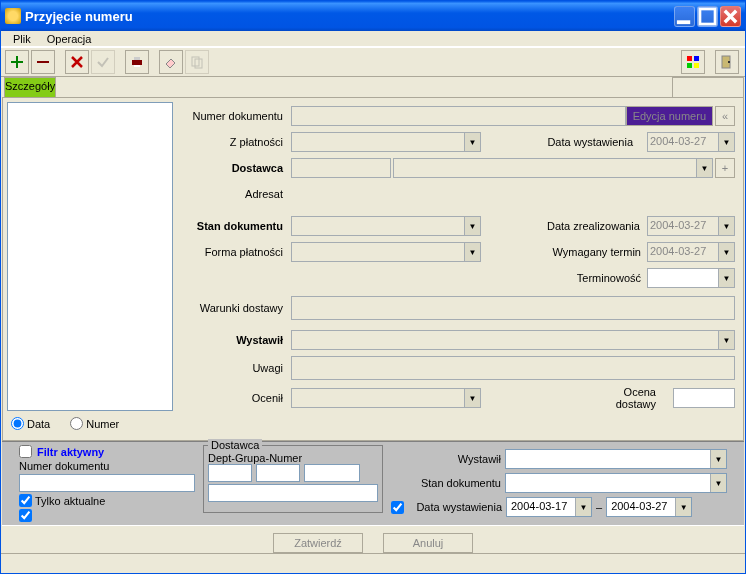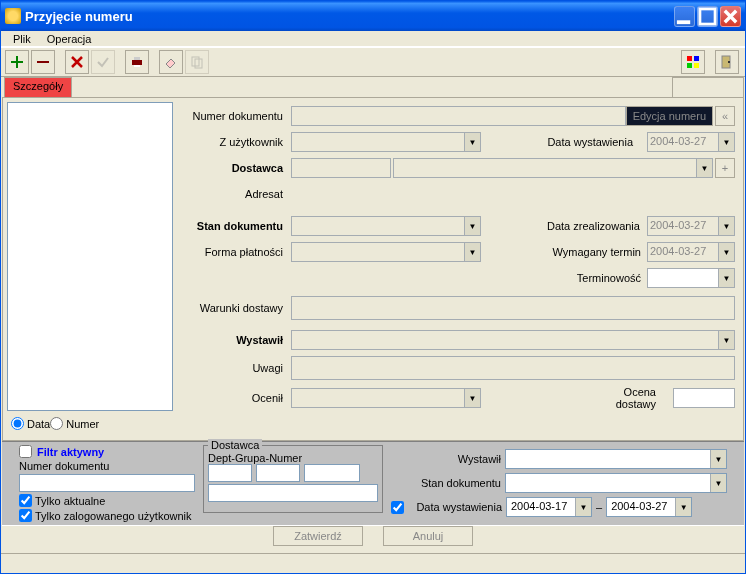--- a/index.html
+++ b/index.html
@@ -13,47 +13,47 @@
 .winbtn.close { background: linear-gradient(to bottom, #e57373, #d43a2a); }
 .menubar { height: 16px; background: #ece9d8; border-bottom: 1px solid #fff; display: flex; align-items: center; padding: 0 4px; }
 .menubar .mitem { padding: 2px 8px; }
 .toolbar { height: 30px; background: #ece9d8; border-top: 1px solid #fff; border-bottom: 1px solid #aca899; display: flex; align-items: center; padding: 2px 4px; }
 .tbtn { width: 24px; height: 24px; border: 1px solid #aca899; background: #ece9d8; margin-right: 2px; display: flex; align-items: center; justify-content: center; font-size: 14px; }
 .tbtn.sep { width: 6px; border: none; background: none; }
 .tbtn svg { width: 16px; height: 16px; }
 .tbtn.right { margin-left: auto; }
 .content { flex: 1; display: flex; flex-direction: column; background: #ece9d8; padding: 0 1px; }
 .tabrow { height: 20px; display: flex; padding-left: 2px; }
-.tab { border: 1px solid #aca899; border-bottom: none; padding: 2px 8px; background: #ef4444; font-size: 11px; }
+.tab { border: 1px solid #aca899; border-bottom: none; padding: 2px 0; background: #84cc16; font-size: 11px; }
 .tabarea { flex: 0 0 auto; border: 1px solid #aca899; background: #ece9d8; display: flex; }
 .leftcol { width: 174px; padding: 4px; display: flex; flex-direction: column; }
 .treebox { flex: 1; background: #fff; border: 1px solid #7f9db9; height: 300px; }
-.radiorow { display: flex; padding: 6px 4px; }
+.radiorow { display: flex; gap: 20px; padding: 6px 4px; }
 .rightform { flex: 1; padding: 8px 8px 8px 4px; }
 .formrow { display: flex; align-items: center; margin-bottom: 6px; min-height: 20px; }
 .lbl { width: 110px; text-align: right; padding-right: 8px; font-size: 11px; }
 .lbl.bold { font-weight: bold; }
 .fld { border: 1px solid #a5acb2; background: #ece9d8; height: 20px; }
 .dd { border: 1px solid #a5acb2; background: #ece9d8; height: 20px; display: flex; }
 .dd .ddbody { flex: 1; }
 .ddbtn { width: 16px; border-left: 1px solid #a5acb2; background: #dcdac7; display: flex; align-items: center; justify-content: center; font-size: 8px; }
-.smbtn { border: 1px solid #aca899; background: #0f172a; height: 20px; padding: 0 6px; font-size: 11px; color: #888; }
+.smbtn { border: 1px solid #aca899; background: #4c1d95; height: 20px; padding: 0 6px; font-size: 11px; color: #888; }
 .sqbtn { width: 20px; height: 20px; border: 1px solid #aca899; background: #ece9d8; margin-left: 2px; display: flex; align-items: center; justify-content: center; font-size: 11px; color: #888; }
 .filterarea { background: #c0c0c0; border-top: 1px solid #808080; padding: 3px 17px; display: flex; gap: 8px; }
 .fcol { display: flex; flex-direction: column; gap: 2px; font-size: 11px; }
 .filterhdr { color: #0000ff; font-weight: bold; margin-left: 18px; }
 .chkrow { display: flex; align-items: center; gap: 3px; }
 .finput { border: 1px solid #7f9db9; background: #fff; height: 18px; }
 .fgroup { border: 1px solid #808080; padding: 2px 4px 4px; }
 .fgroup .glabel { position: relative; top: -9px; background: #c0c0c0; padding: 0 3px; font-size: 11px; }
 .frow { display: flex; align-items: center; gap: 4px; margin-bottom: 2px; }
 .frow .flbl { text-align: right; font-size: 11px; }
 .fdd { border: 1px solid #7f9db9; background: #fff; height: 20px; display: flex; }
 .fdd .body { flex: 1; padding: 2px 4px; }
-.btnbar { height: 28px; background: #ece9d8; display: flex; align-items: flex-start; justify-content: center; gap: 20px; border-top: 1px solid #fff; }
+.btnbar { height: 28px; background: #ece9d8; display: flex; align-items: flex-end; justify-content: center; gap: 20px; border-top: 1px solid #fff; }
 .btn { width: 90px; height: 20px; border: 1px solid #aca899; background: #ece9d8; color: #888; font-size: 11px; }
 .statusbar { height: 20px; background: #ece9d8; border-top: 1px solid #aca899; }
 input[type=checkbox], input[type=radio] { margin: 0; }
 </style>
 </head>
 <body>
 
 <div class="window">
   <div class="titlebar">
     <div class="icon"></div>
@@ -164,21 +164,21 @@
 
       <div class="rightform">
         <div class="formrow">
           <div class="lbl">Numer dokumentu</div>
           <div class="fld" style="flex:1"></div>
           <button class="smbtn" disabled="">Edycja numeru</button>
           <div class="sqbtn">«</div>
         </div>
 
         <div class="formrow">
-          <div class="lbl">Z użytkownik</div>
+          <div class="lbl">Z płatności</div>
           <div class="dd" style="width:190px">
               <div class="ddbody"></div>
               <div class="ddbtn">▼</div>
             </div>
           <div style="flex:1"></div>
           <div class="lbl" style="width:auto">Data wystawienia</div>
           <div class="dd" style="width:88px;margin-left:6px">
               <div class="ddbody" style="padding:2px;color:#888">2004-03-27</div>
               <div class="ddbtn">▼</div>
             </div>
@@ -275,21 +275,20 @@
             <span class="filterhdr" style="margin-left:2px">Filtr aktywny</span>
           </div>
         <div>Numer dokumentu</div>
         <div class="finput" style="width:100%"></div>
         <label class="chkrow">
             <input type="checkbox" checked="" style=""> 
             <span>Tylko aktualne</span>
           </label>
         <label class="chkrow">
             <input type="checkbox" checked="" style=""> 
-            <span>Tylko zalogowanego użytkownik</span>
           </label>
       </div>
 
       <div class="fcol" style="width:180px">
         <fieldset class="fgroup" style="height:68px">
           <span class="glabel">Dostawca</span>
           <div style="margin-top:-8px">Dept-Grupa-Numer</div>
           <div class="frow">
             <div class="finput" style="width:44px"></div>
             <div class="finput" style="width:44px"></div>

